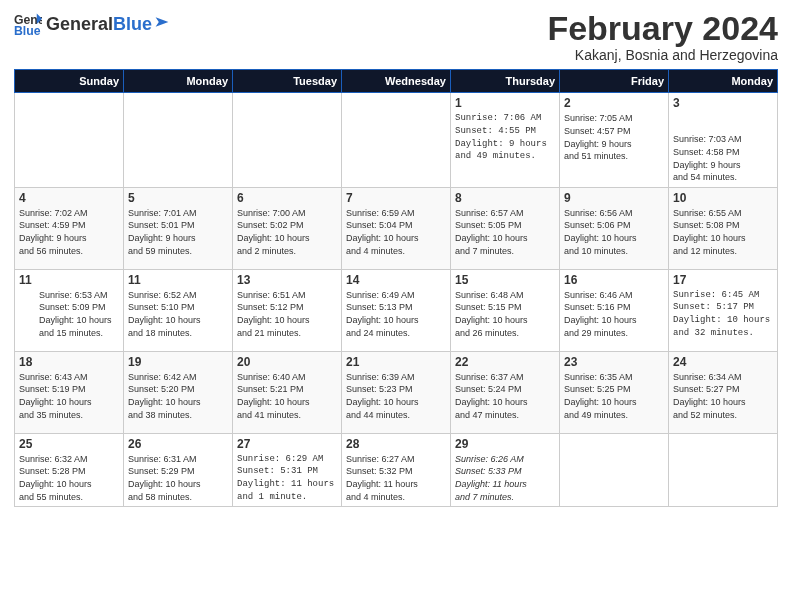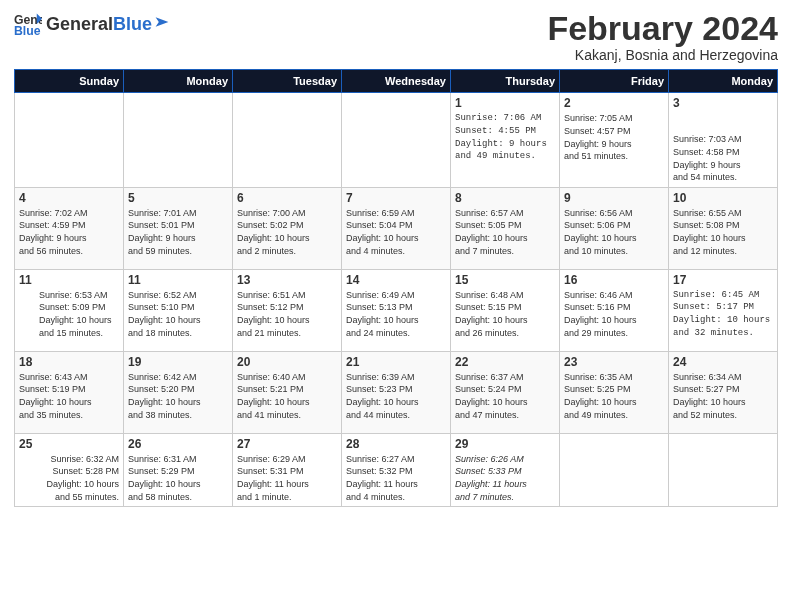--- a/index.html
+++ b/index.html
@@ -314,35 +314,35 @@
             <div class="day-number">24</div>
             <div class="day-info" style="white-space: pre-line;">Sunrise: 6:34 AM
 Sunset: 5:27 PM
 Daylight: 10 hours
 and 52 minutes.</div>
           </td>
         </tr>
         <tr class="last-row">
           <td>
             <div class="day-number">25</div>
-            <div class="day-info" style="white-space: pre-line; text-align: right;">Sunrise: 6:32 AM
+            <div class="day-info" style="white-space: pre-line;">Sunrise: 6:32 AM
 Sunset: 5:28 PM
 Daylight: 10 hours
 and 55 minutes.</div>
           </td>
           <td>
             <div class="day-number">26</div>
             <div class="day-info" style="white-space: pre-line;">Sunrise: 6:31 AM
 Sunset: 5:29 PM
 Daylight: 10 hours
 and 58 minutes.</div>
           </td>
           <td>
             <div class="day-number">27</div>
-            <div class="day-info" style="white-space: pre-line;">Sunrise: 6:29 AM
+            <div class="day-info" style="white-space: pre-line; font-family: Liberation Mono, monospace;">Sunrise: 6:29 AM
 Sunset: 5:31 PM
 Daylight: 11 hours
 and 1 minute.</div>
           </td>
           <td>
             <div class="day-number">28</div>
             <div class="day-info" style="white-space: pre-line;">Sunrise: 6:27 AM
 Sunset: 5:32 PM
 Daylight: 11 hours
 and 4 minutes.</div>

